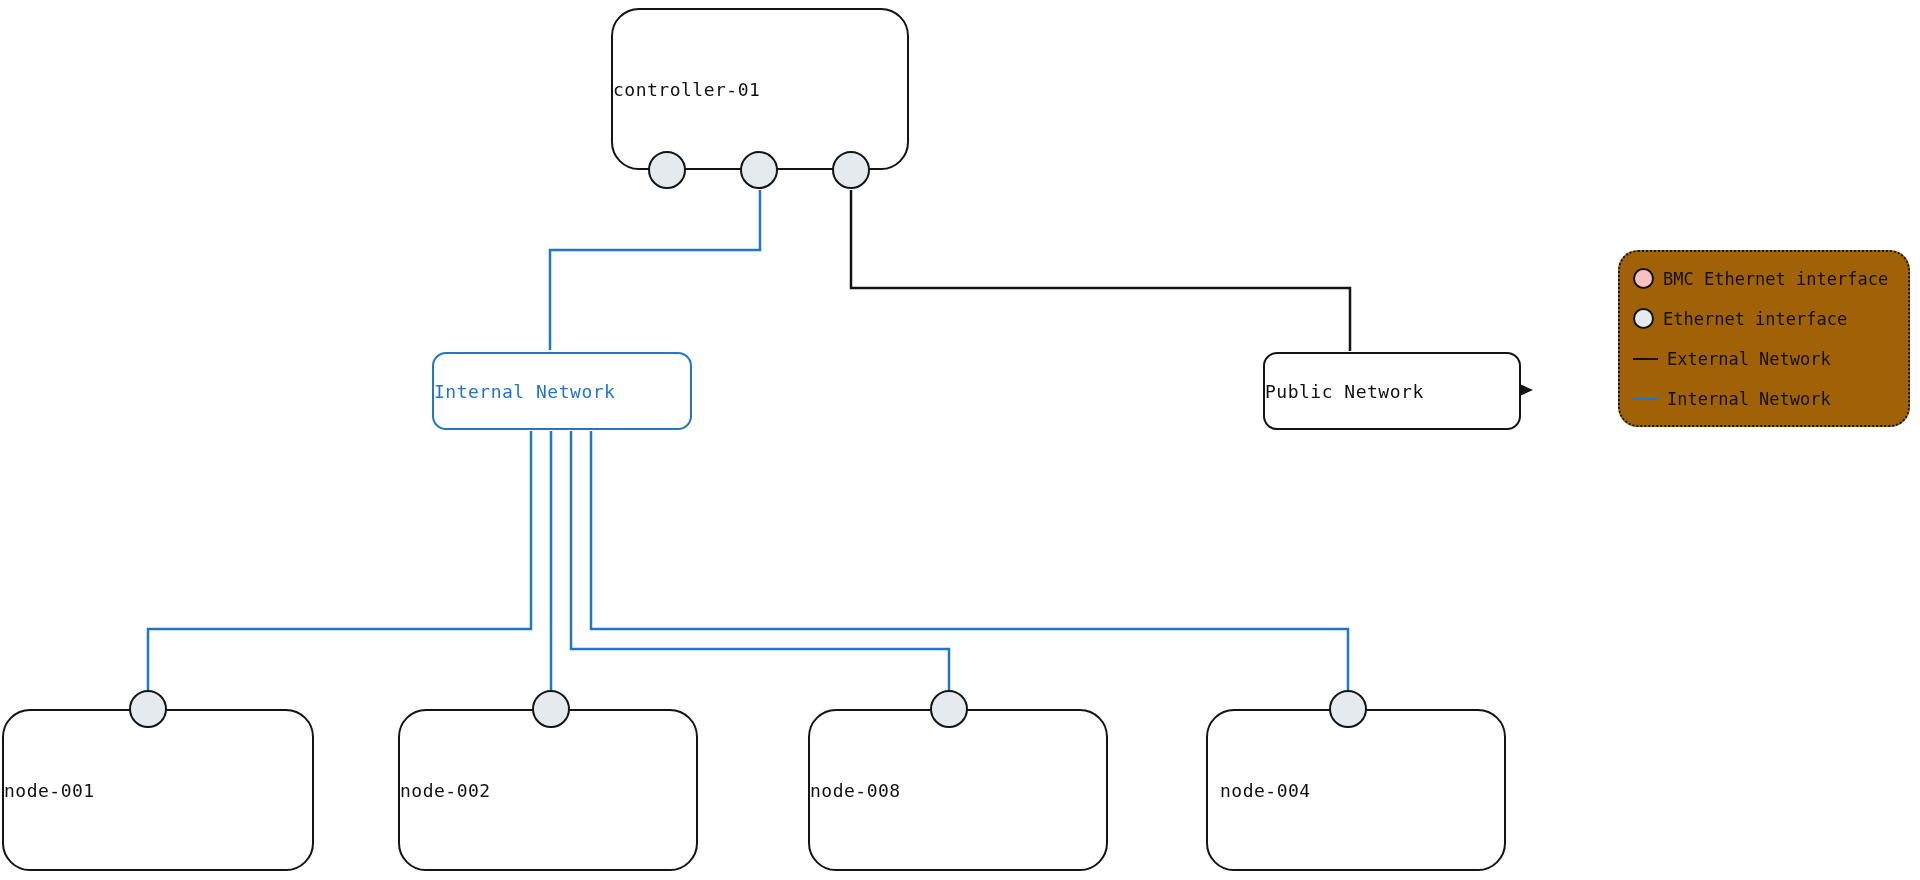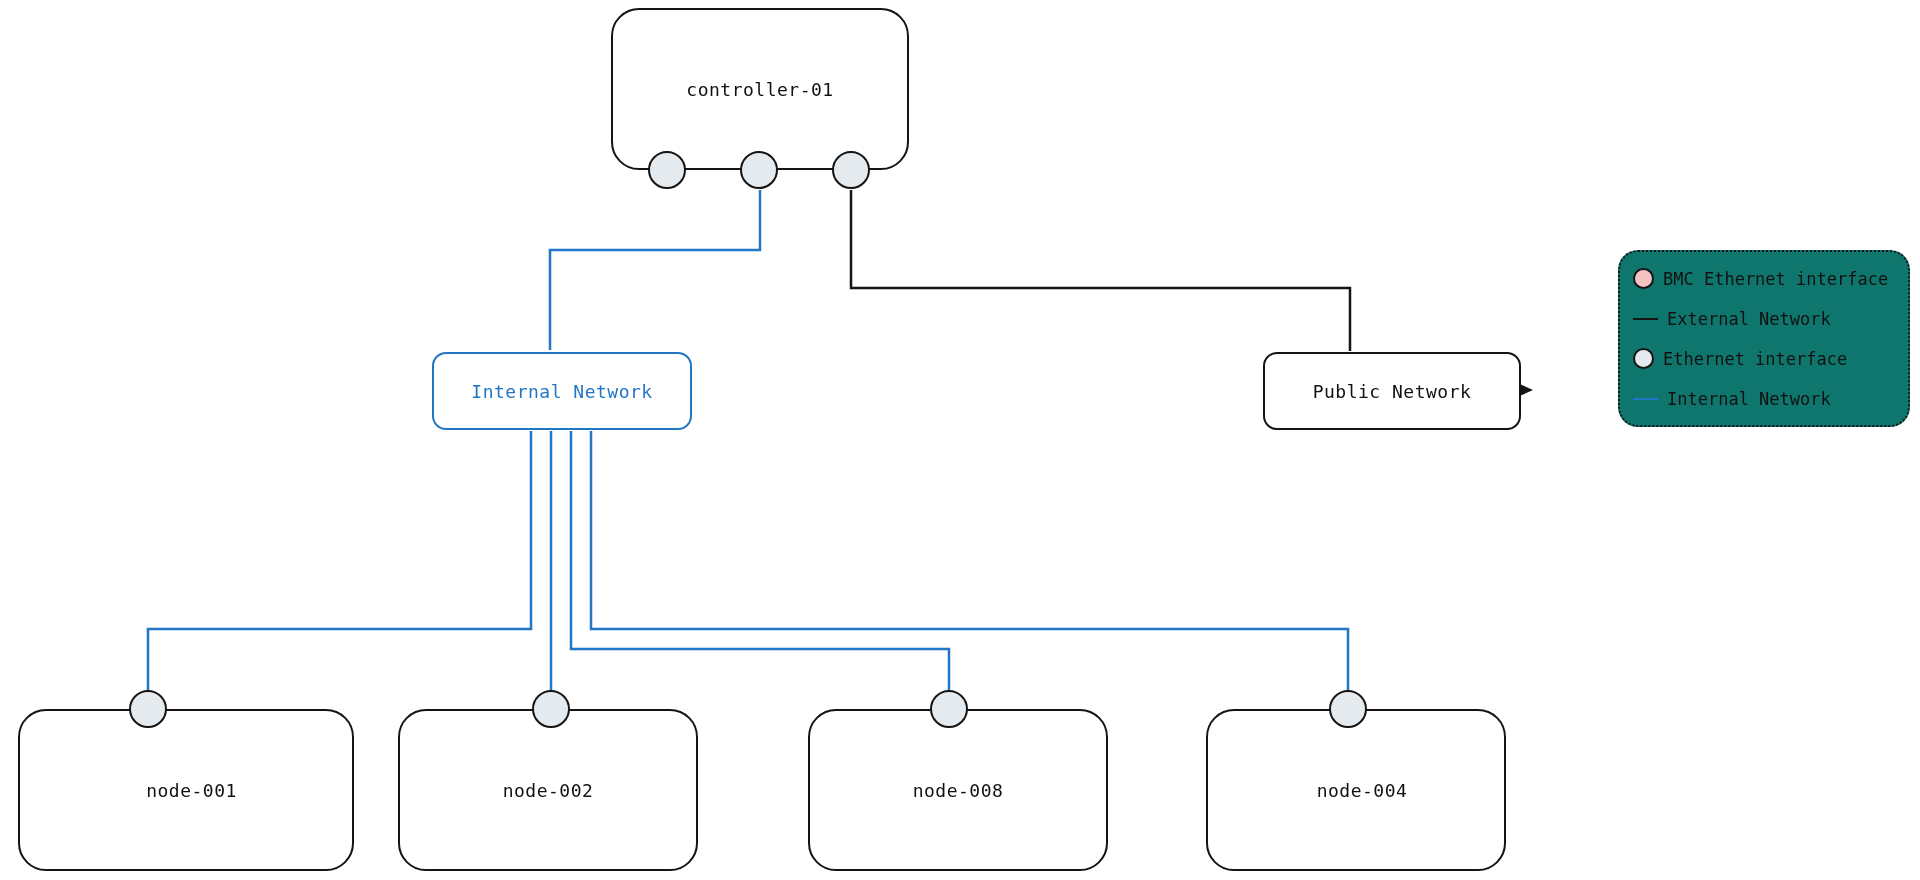--- a/index.html
+++ b/index.html
@@ -31,42 +31,42 @@
   .edge-internal { stroke: var(--internal); fill: none; stroke-width: 2.5; }
   .edge-external { stroke: var(--external); fill: none; stroke-width: 2.5; }
   .arrowhead    { fill: var(--external); stroke: none; }
 
   .dbox {
     position: absolute;
     background: #ffffff;
     border: 2.5px solid var(--stroke);
     display: flex;
     align-items: center;
-    justify-content: center;
+    justify-content: flex-start;
     font-size: 18px;
     letter-spacing: 0.5px;
   }
   .server { border-radius: 28px; }
   .pill   { border-radius: 14px; }
   .pill.internal {
     border-color: var(--internal);
     color: var(--internal);
   }
   .port {
     position: absolute;
     width: 38px; height: 38px;
     border-radius: 50%;
     background: var(--eth-fill);
     border: 2.5px solid var(--stroke);
   }
   .legend {
     position: absolute;
     left: 1618px; top: 250px;
     width: 292px; height: 177px;
-    background: #0f766e;
+    background: #a16207;
     border: 2.5px dotted var(--stroke);
     border-radius: 20px;
     display: flex;
     flex-direction: column;
     justify-content: center;
     gap: 12px;
     padding: 10px 0 10px 13px;
   }
   .legend-row {
     display: flex;
@@ -117,21 +117,21 @@
   <div class="port" style="left:832px; top:151px;"></div>
 
   <div class="dbox pill internal" style="left:432px; top:352px; width:260px; height:78px;">
     <span>Internal Network</span>
   </div>
 
   <div class="dbox pill" style="left:1231px; top:352px; width:258px; height:78px;margin-left:32px;">
     <span>Public Network</span>
   </div>
 
-  <div class="dbox server" style="left:18px; top:709px; width:336px; height:162px;padding-left:11px;">
+  <div class="dbox server" style="left:2px; top:709px; width:312px; height:162px;">
     <span>node-001</span>
   </div>
   <div class="port" style="left:129px; top:690px;"></div>
 
   <div class="dbox server" style="left:398px; top:709px; width:300px; height:162px;">
     <span>node-002</span>
   </div>
   <div class="port" style="left:532px; top:690px;"></div>
 
   <div class="dbox server" style="left:808px; top:709px; width:300px; height:162px;">
@@ -143,26 +143,26 @@
     <span>node-004</span>
   </div>
   <div class="port" style="left:1329px; top:690px;"></div>
 
   <div class="legend">
     <div class="legend-row">
       <span class="legend-sym sym-circle sym-bmc"></span>
       <span class="legend-label">BMC Ethernet interface</span>
     </div>
     <div class="legend-row">
+      <span class="legend-sym sym-circle sym-eth"></span>
+      <span class="legend-label">Ethernet interface</span>
+    </div>
+    <div class="legend-row">
       <span class="legend-sym sym-line"></span>
       <span class="legend-label">External Network</span>
-    </div>
-    <div class="legend-row">
-      <span class="legend-sym sym-circle sym-eth"></span>
-      <span class="legend-label">Ethernet interface</span>
     </div>
     <div class="legend-row">
       <span class="legend-sym sym-line blue"></span>
       <span class="legend-label">Internal Network</span>
     </div>
   </div>
 
 </div>
 
 </body></html>

